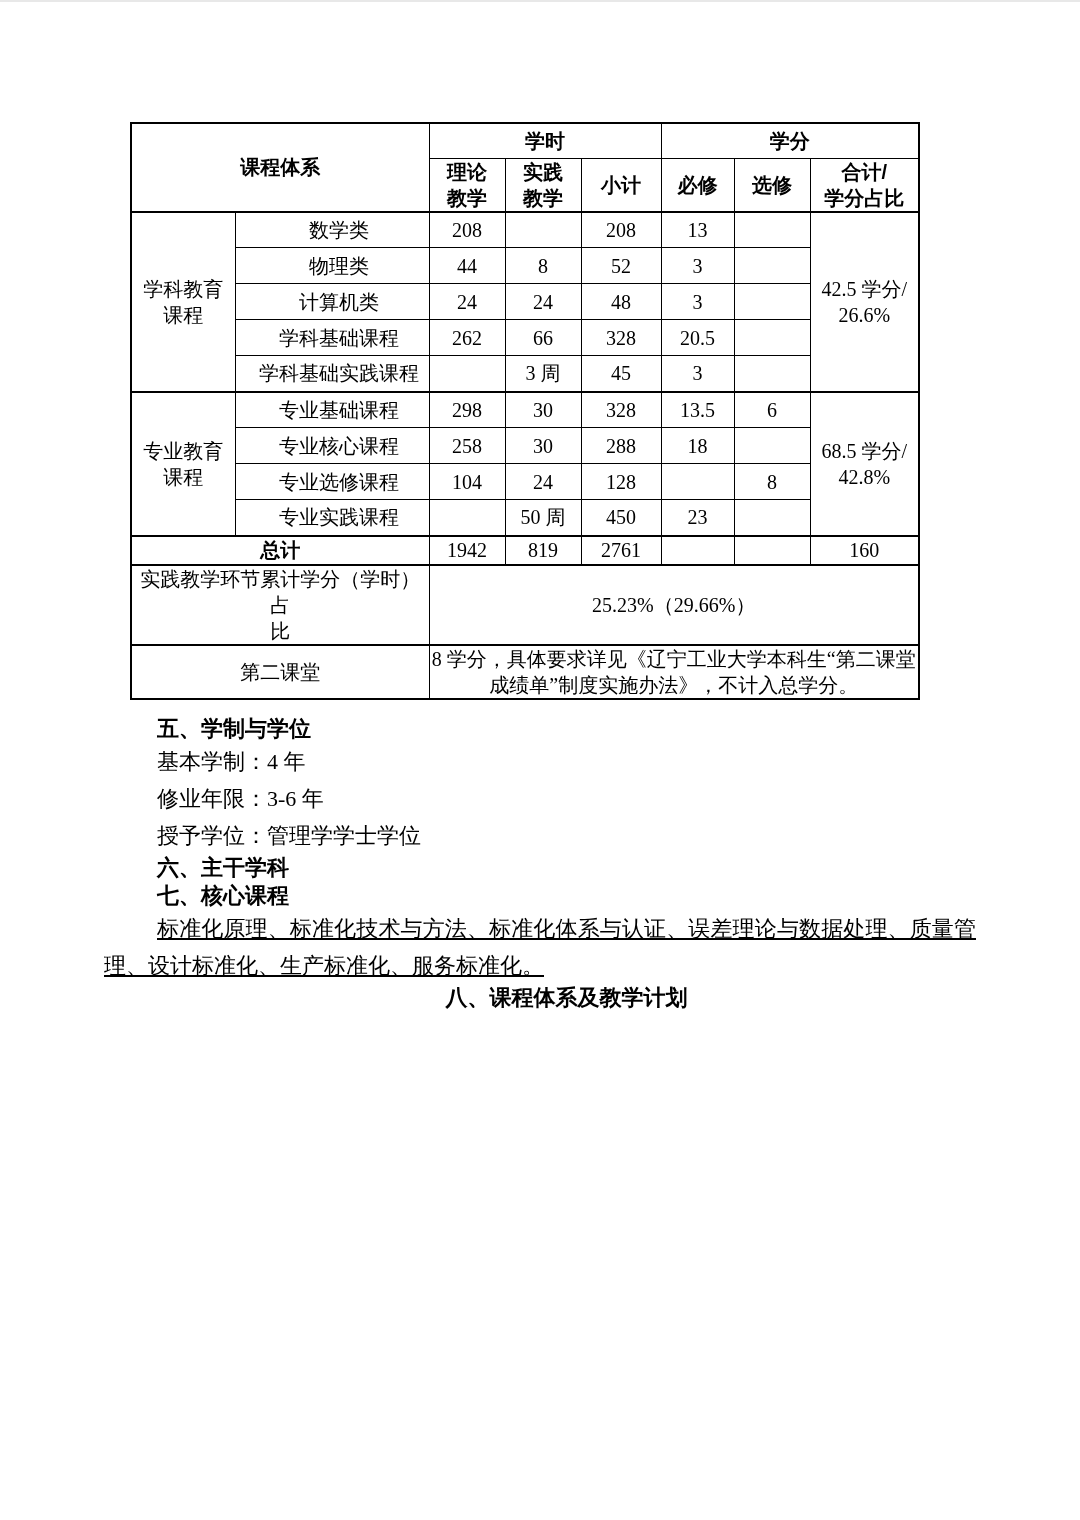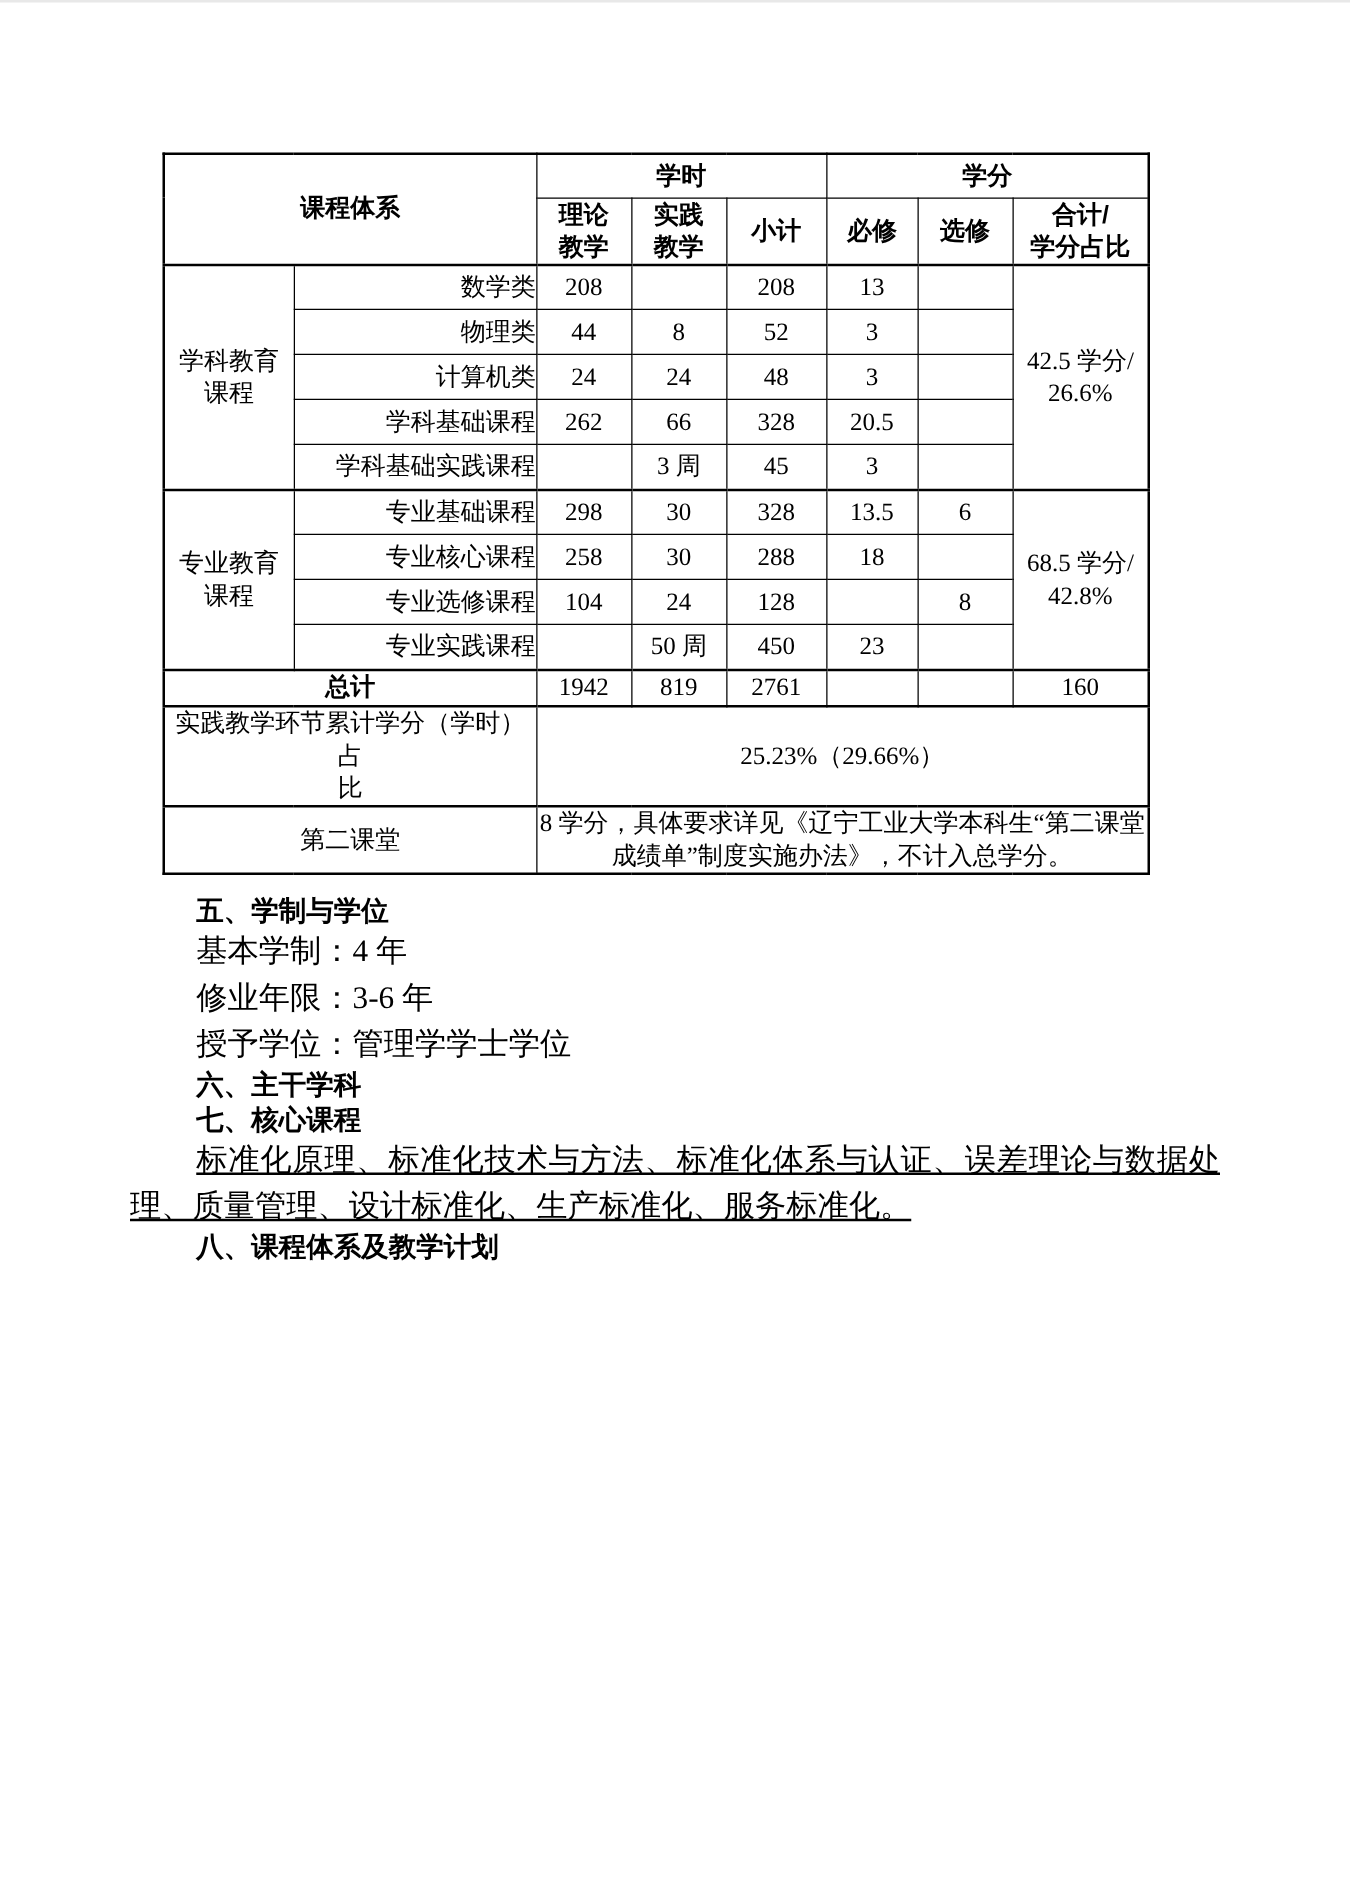--- a/index.html
+++ b/index.html
@@ -35,21 +35,21 @@
     line-height: 1.3;
     padding: 0;
     white-space: pre-line;
     overflow: hidden;
   }
   table.curriculum td.hei {
     font-family: "Liberation Sans", "DejaVu Sans", sans-serif;
     font-weight: bold;
   }
   table.curriculum td.rowlabel {
-    text-align: right;
+    text-align: center;
     padding-left: 14px;
   }
   table.curriculum tr.thick td { border-top: 2px solid #000; }
   tr.hrow1 { height: 35px; }
   tr.hrow2 { height: 53px; }
   tr.drow  { height: 36px; }
   tr.trow  { height: 29px; }
   tr.prow  { height: 52px; }
   tr.srow  { height: 54px; }
 
@@ -61,34 +61,34 @@
   }
   h2.sec {
     font-family: "Liberation Sans", "DejaVu Sans", sans-serif;
     font-weight: bold;
     font-size: 22px;
     line-height: 28px;
     margin: 0;
     padding-left: 53px;
   }
   p.body {
-    font-size: 25px;
+    font-size: 22px;
     line-height: 37px;
     margin: 0;
     text-indent: 53px;
   }
   p.just { text-align: justify; }
   .mt-h5 { margin-top: 19px; }
   .mt-p1 { margin-top: 14px; }
   .mt-p  { margin-top: 5px;  }
   .mt-h6 { margin-top: 27px; }
   .mt-p6 { margin-top: 9px;  }
   .mt-h7 { margin-top: 28px; }
   .mt-p7 { margin-top: 13px; text-decoration: underline; }
-  .mt-h8 { margin-top: 7px;  }
+  .mt-h8 { margin-top: 7px; text-align: center;  }
 </style>
 </head>
 <body>
 
 <div class="page">
 
   <table class="curriculum">
     <colgroup>
       <col style="width:104px">
         <col style="width:194px">

